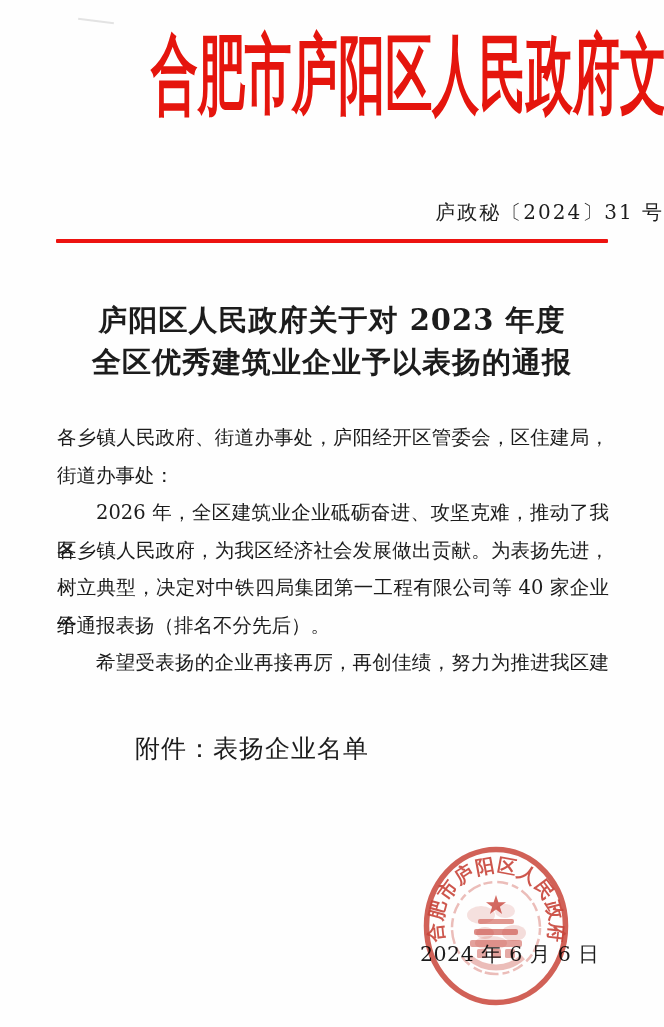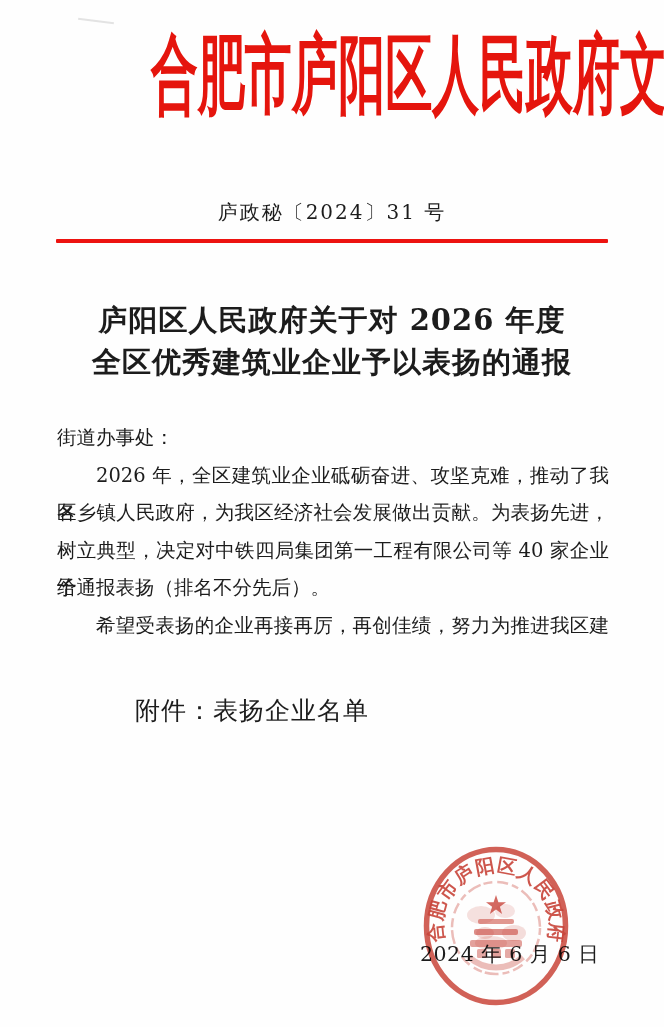--- a/index.html
+++ b/index.html
@@ -15,21 +15,21 @@
   
   .header-wrap{padding-top:26px;height:96px;overflow:visible;}
   .header-title{
     font-size:86px;line-height:96px;font-weight:bold;
     color:#e5150d;text-align:center;white-space:nowrap;
     transform:scaleX(0.545);transform-origin:50% 50%;
     letter-spacing:0;
   }
   
   .doc-number{
-    margin-top:78px;text-align:center;
+    margin-top:78px;text-align:right;
     font-size:20px;line-height:24px;letter-spacing:2px;
   }
   
   .red-rule{
     margin:15px 56px 0 56px;height:4px;
     background:#ed1310;border-radius:1px;
   }
   
   .doc-title{margin-top:56px;text-align:center;font-weight:bold;
     font-size:29px;line-height:42px;letter-spacing:1px;}
@@ -66,25 +66,26 @@
 
   <div class="header-wrap">
     <div class="header-title">合肥市庐阳区人民政府文件</div>
   </div>
 
   <div class="doc-number">庐政秘〔2024〕31 号</div>
 
   <div class="red-rule"></div>
 
   <div class="doc-title">
-    <div>庐阳区人民政府关于对 2026 年度</div>
+    <div>庐阳区人民政府关于对 2023 年度</div>
     <div>全区优秀建筑业企业予以表扬的通报</div>
   </div>
 
   <div class="body-text">
+    <div class="bl just">各乡镇人民政府、街道办事处，庐阳经开区管委会，区住建局，</div>
     <div class="bl">街道办事处：</div>
     <div class="bl just ind">2026 年，全区建筑业企业砥砺奋进、攻坚克难，推动了我区</div>
     <div class="bl just">各乡镇人民政府，为我区经济社会发展做出贡献。为表扬先进，</div>
     <div class="bl just">树立典型，决定对中铁四局集团第一工程有限公司等 40 家企业给</div>
     <div class="bl">予通报表扬（排名不分先后）。</div>
     <div class="bl just ind">希望受表扬的企业再接再厉，再创佳绩，努力为推进我区建</div>
   </div>
 
   <div class="attachment">附件：表扬企业名单</div>
 

